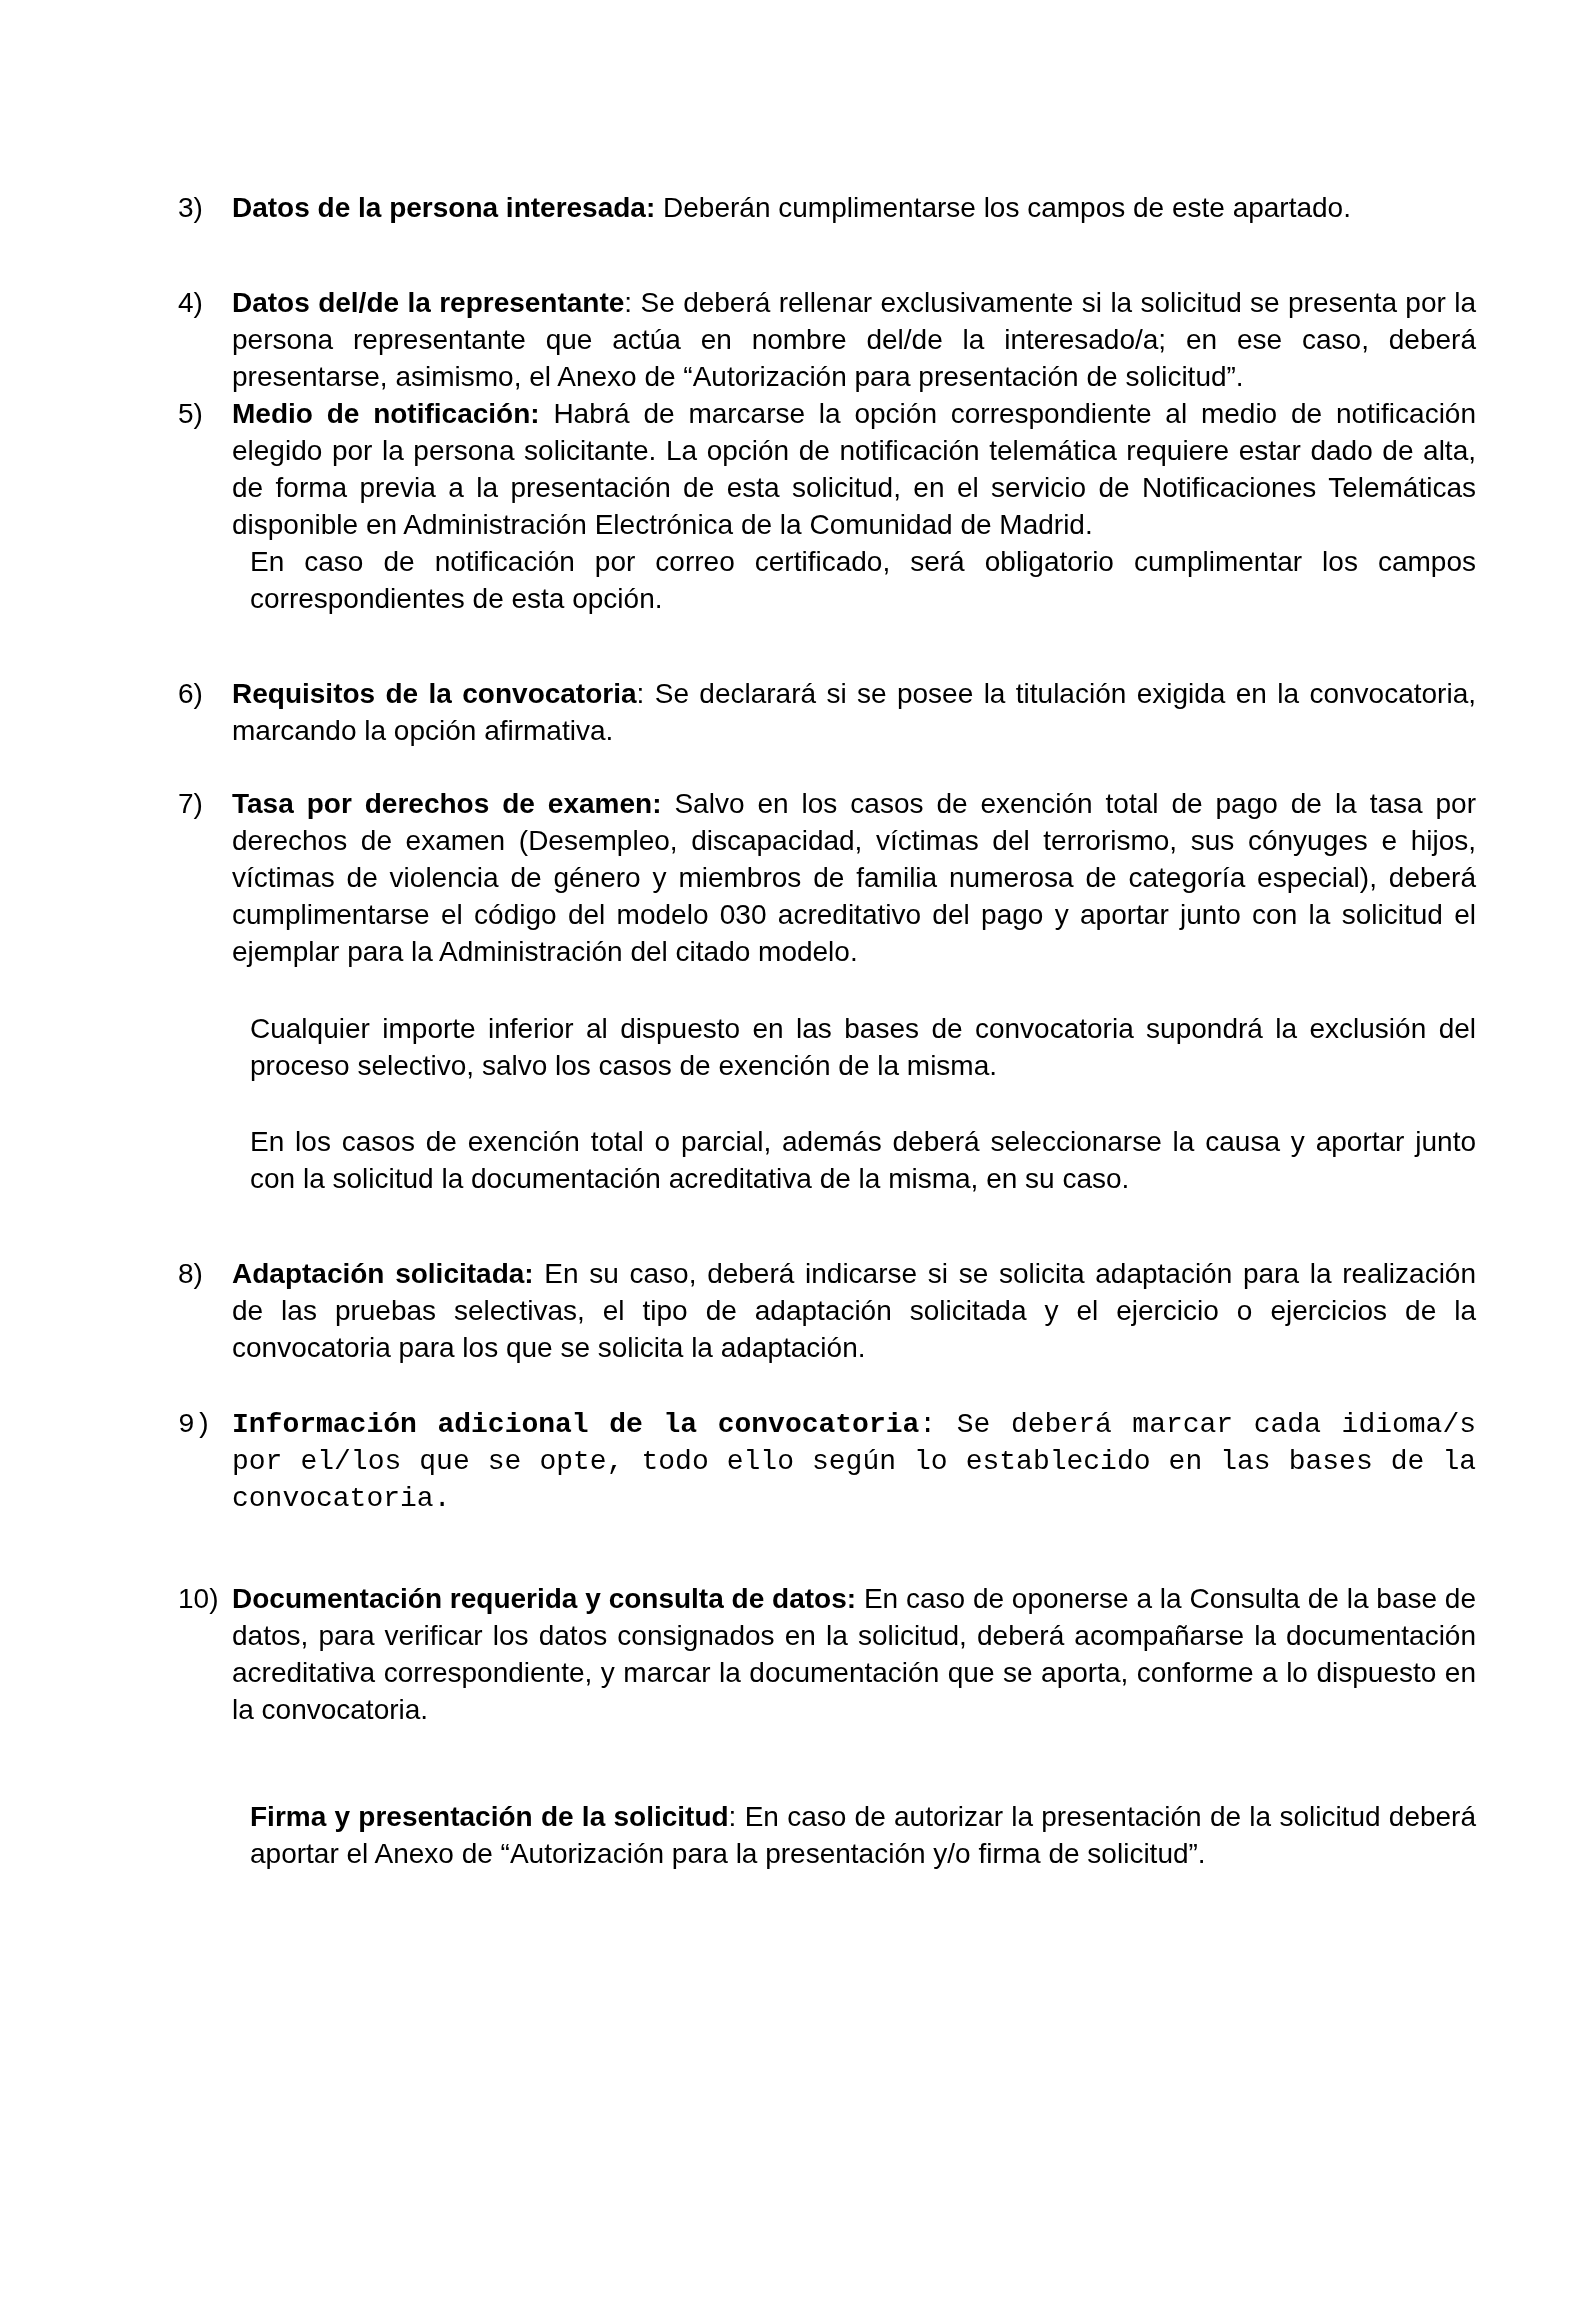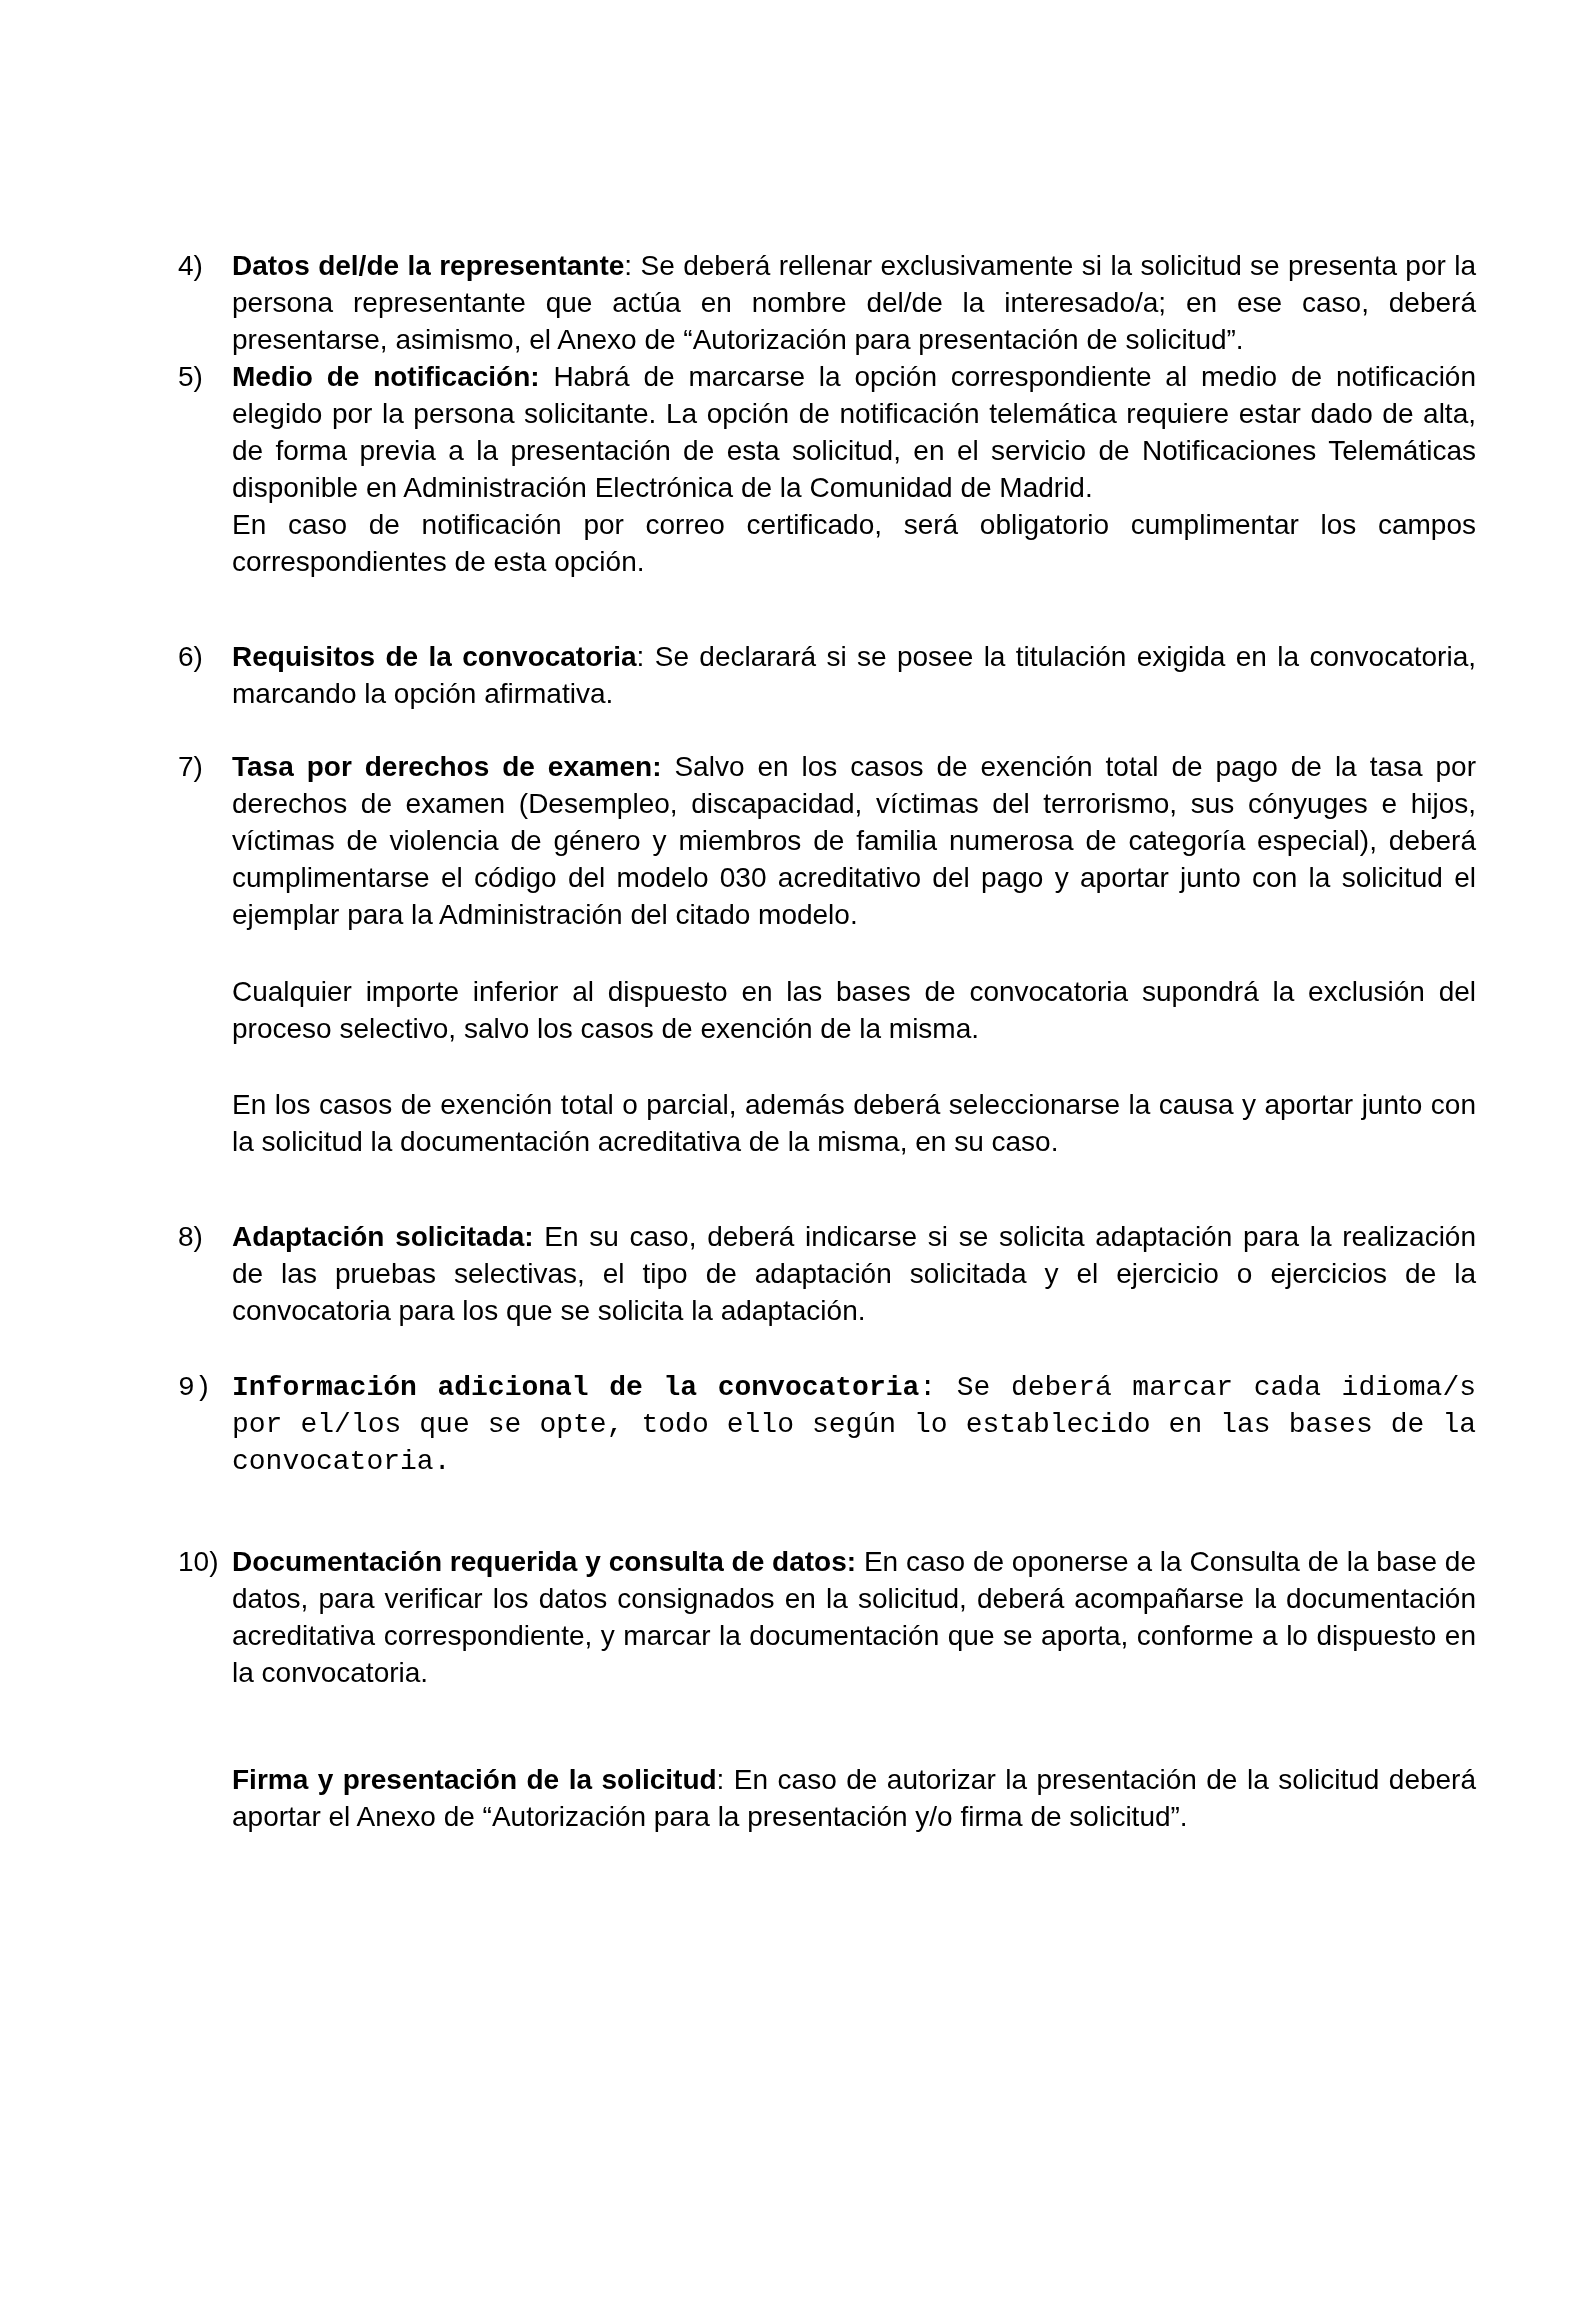--- a/index.html
+++ b/index.html
@@ -30,37 +30,38 @@
     padding-left: 54px;
     text-indent: -54px;
   }
   .num {
     display: inline-block;
     width: 54px;
     text-indent: 0;
     font-weight: 400;
   }
   .lead { font-weight: 700; }
-  .sub { margin-left: 54px; }
+  .sub { margin-left: 72px; }
   .g0   { margin-top: 0; }
   .g50  { margin-top: 36px; }
   .g53  { margin-top: 58px; }
   .g55  { margin-top: 39px; }
   .g56  { margin-top: 40px; }
   .g57  { margin-top: 40px; font-family: Liberation Mono, monospace; }
   .g89  { margin-top: 63px; }
   .g98  { }
   .g99  { margin-top: 70px; }
 </style>
 </head>
 <body>
 
 <div class="page">
   <main class="content">
 
+    <p class="item g0"><span class="num">3)</span><span class="lead">Datos de la persona interesada:</span><span> Deberán cumplimentarse los campos de este apartado.</span></p>
 
     <p class="item g53"><span class="num">4)</span><span class="lead">Datos del/de la representante</span><span>: Se deberá rellenar exclusivamente si la solicitud se presenta por la persona representante que actúa en nombre del/de la interesado/a; en ese caso, deberá presentarse, asimismo, el Anexo de “Autorización para presentación de solicitud”.</span></p>
 
     <p class="item g98"><span class="num">5)</span><span class="lead">Medio de notificación:</span><span> Habrá de marcarse la opción correspondiente al medio de notificación elegido por la persona solicitante. La opción de notificación telemática requiere estar dado de alta, de forma previa a la presentación de esta solicitud, en el servicio de Notificaciones Telemáticas disponible en Administración Electrónica de la Comunidad de Madrid.</span></p>
     <p class="sub g0"><span>En caso de notificación por correo certificado, será obligatorio cumplimentar los campos correspondientes de esta opción.</span></p>
 
     <p class="item g53"><span class="num">6)</span><span class="lead">Requisitos de la convocatoria</span><span>: Se declarará si se posee la titulación exigida en la convocatoria, marcando la opción afirmativa.</span></p>
 
     <p class="item g50"><span class="num">7)</span><span class="lead">Tasa por derechos de examen:</span><span> Salvo en los casos de exención total de pago de la tasa por derechos de examen (Desempleo, discapacidad, víctimas del terrorismo, sus cónyuges e hijos, víctimas de violencia de género y miembros de familia numerosa de categoría especial), deberá cumplimentarse el código del modelo 030 acreditativo del pago y aportar junto con la solicitud el ejemplar para la Administración del citado modelo.</span></p>
     <p class="sub g56"><span>Cualquier importe inferior al dispuesto en las bases de convocatoria supondrá la exclusión del proceso selectivo, salvo los casos de exención de la misma.</span></p>

